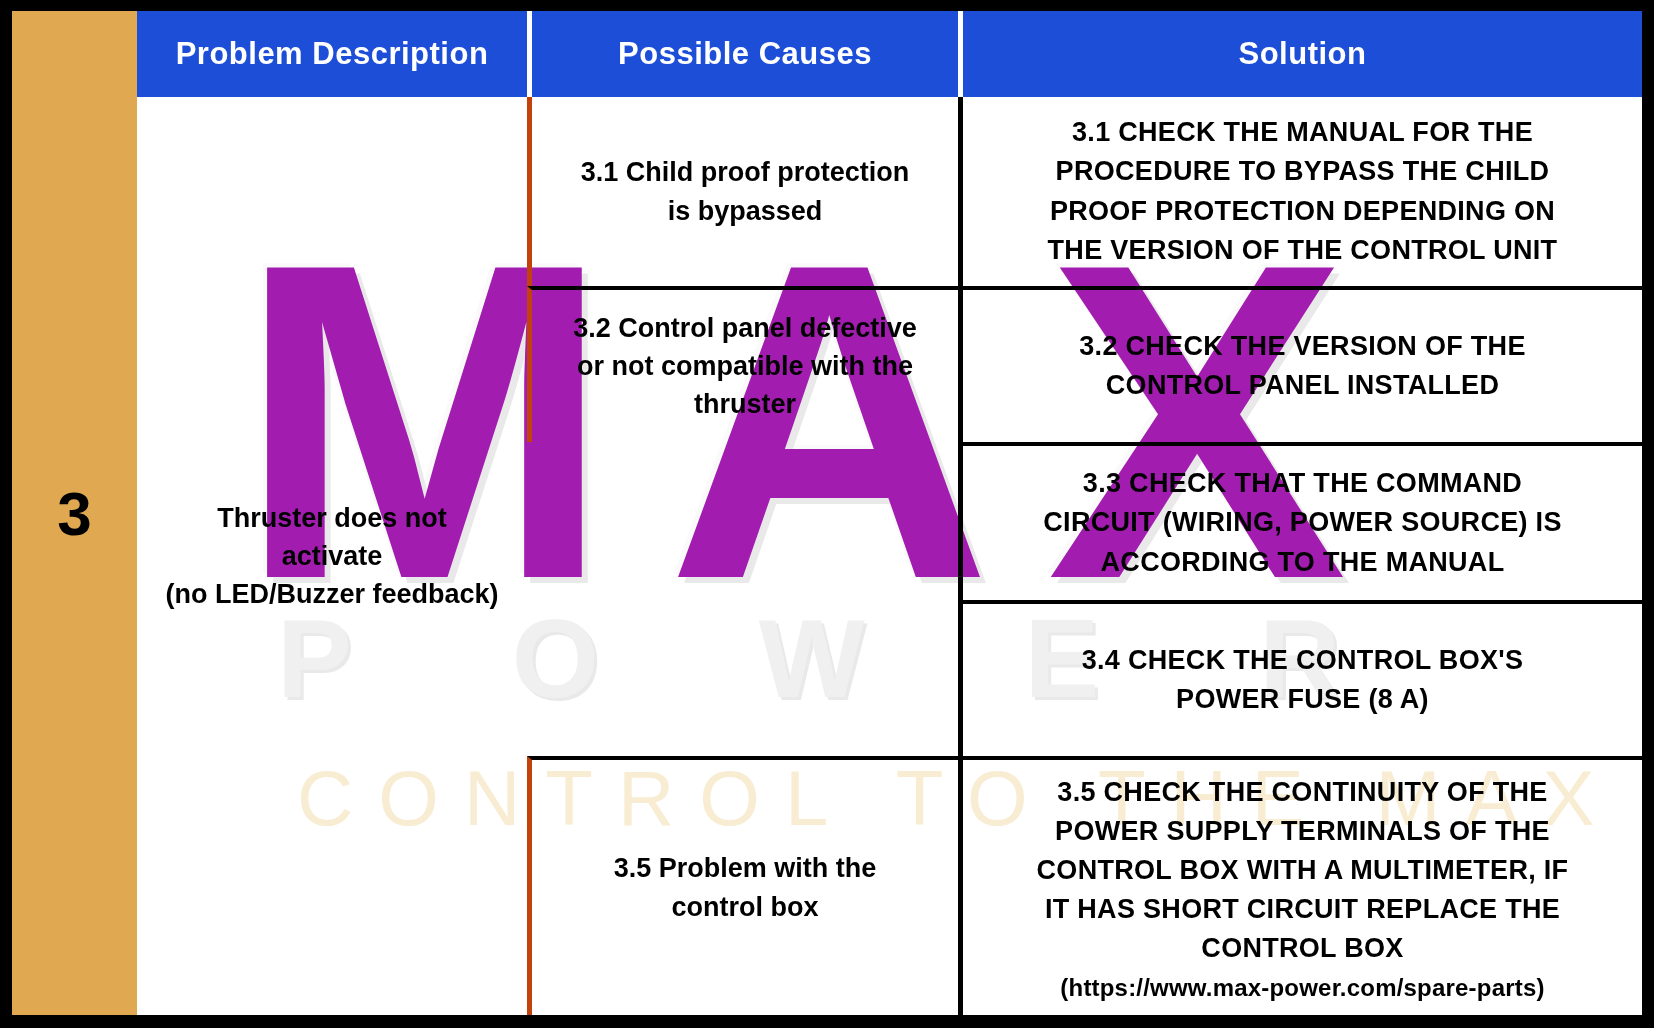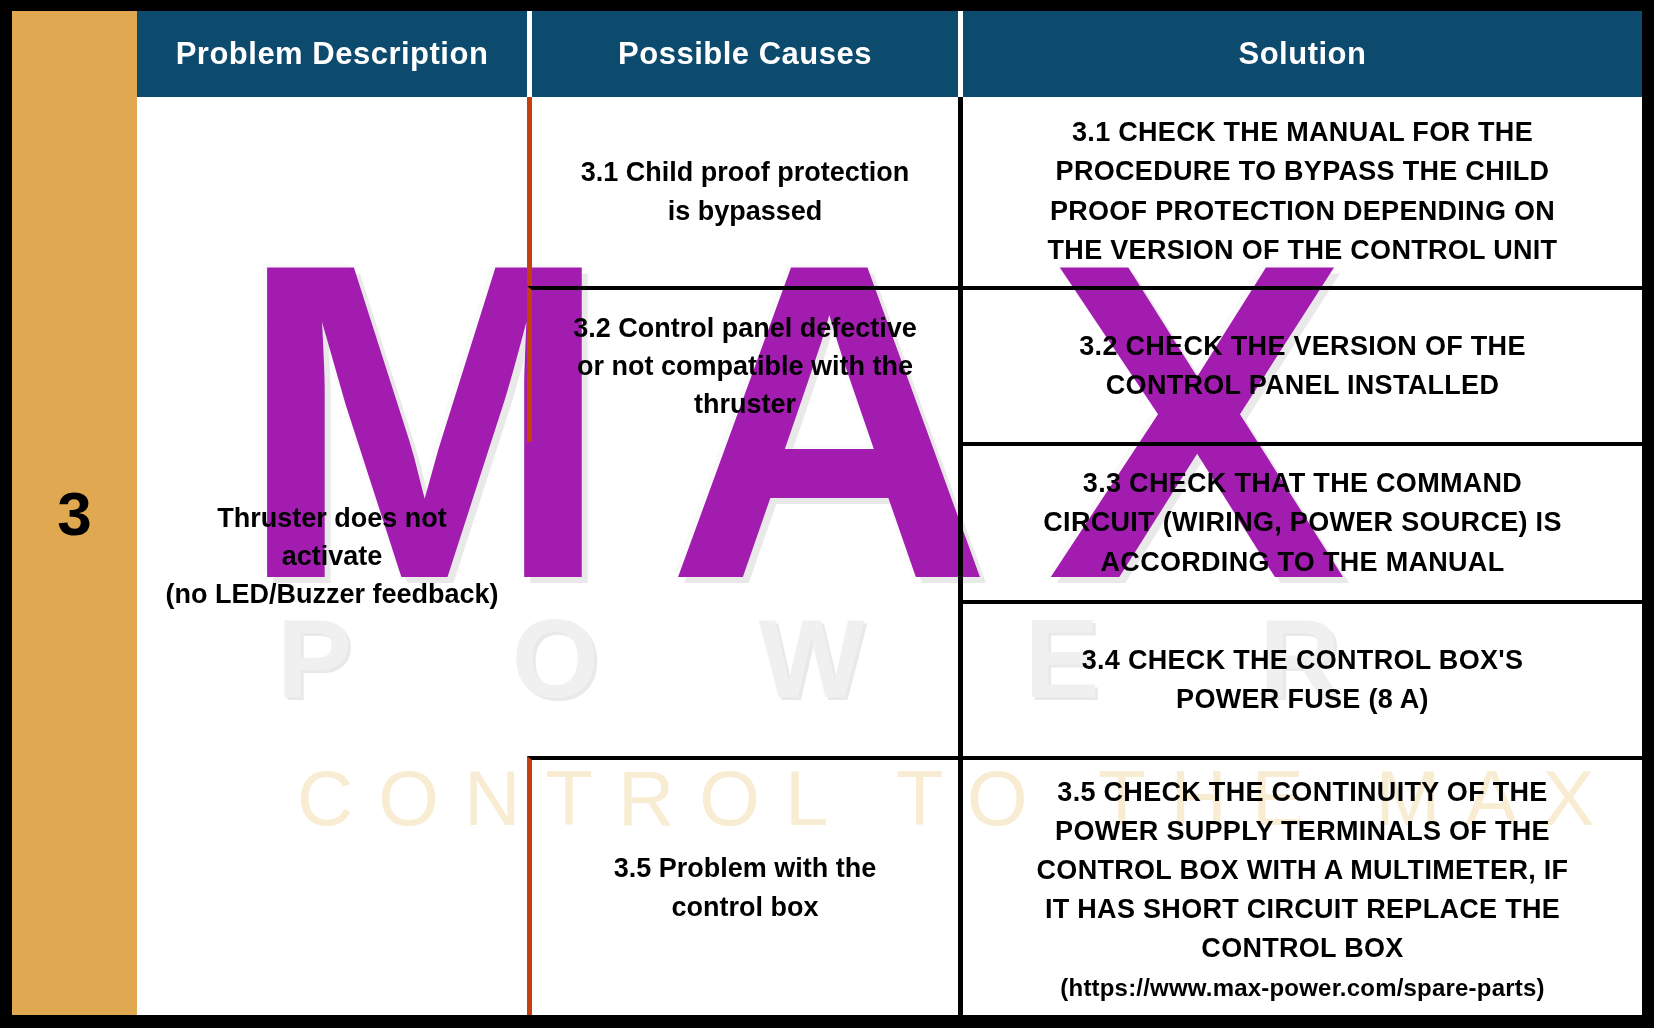--- a/index.html
+++ b/index.html
@@ -37,21 +37,21 @@
     grid-template-columns:125px 390px 431px 684px;
     grid-template-rows:86px 189px 156px 158px 156px 259px;
   }
   .cell{display:flex;align-items:center;justify-content:center;text-align:center;box-sizing:border-box;}
   .index-cell{
     grid-column:1;grid-row:1 / span 6;
     background:#DFA851;
     font-size:62px;font-weight:bold;color:#000;
   }
   .hdr{
-    grid-row:1;background:#0c4a6e;color:#fff;
+    grid-row:1;background:#1d4ed8;color:#fff;
     font-size:31px;font-weight:bold;letter-spacing:0.5px;
   }
   .hdr-problem{grid-column:2;}
   .hdr-causes{grid-column:3;border-left:5px solid #fff;}
   .hdr-solution{grid-column:4;border-left:5px solid #fff;}
   .problem-cell{
     grid-column:2;grid-row:2 / span 5;
     font-size:27px;font-weight:bold;color:#000;line-height:1.42;
     white-space:pre-line;
     border-radius:28px;

